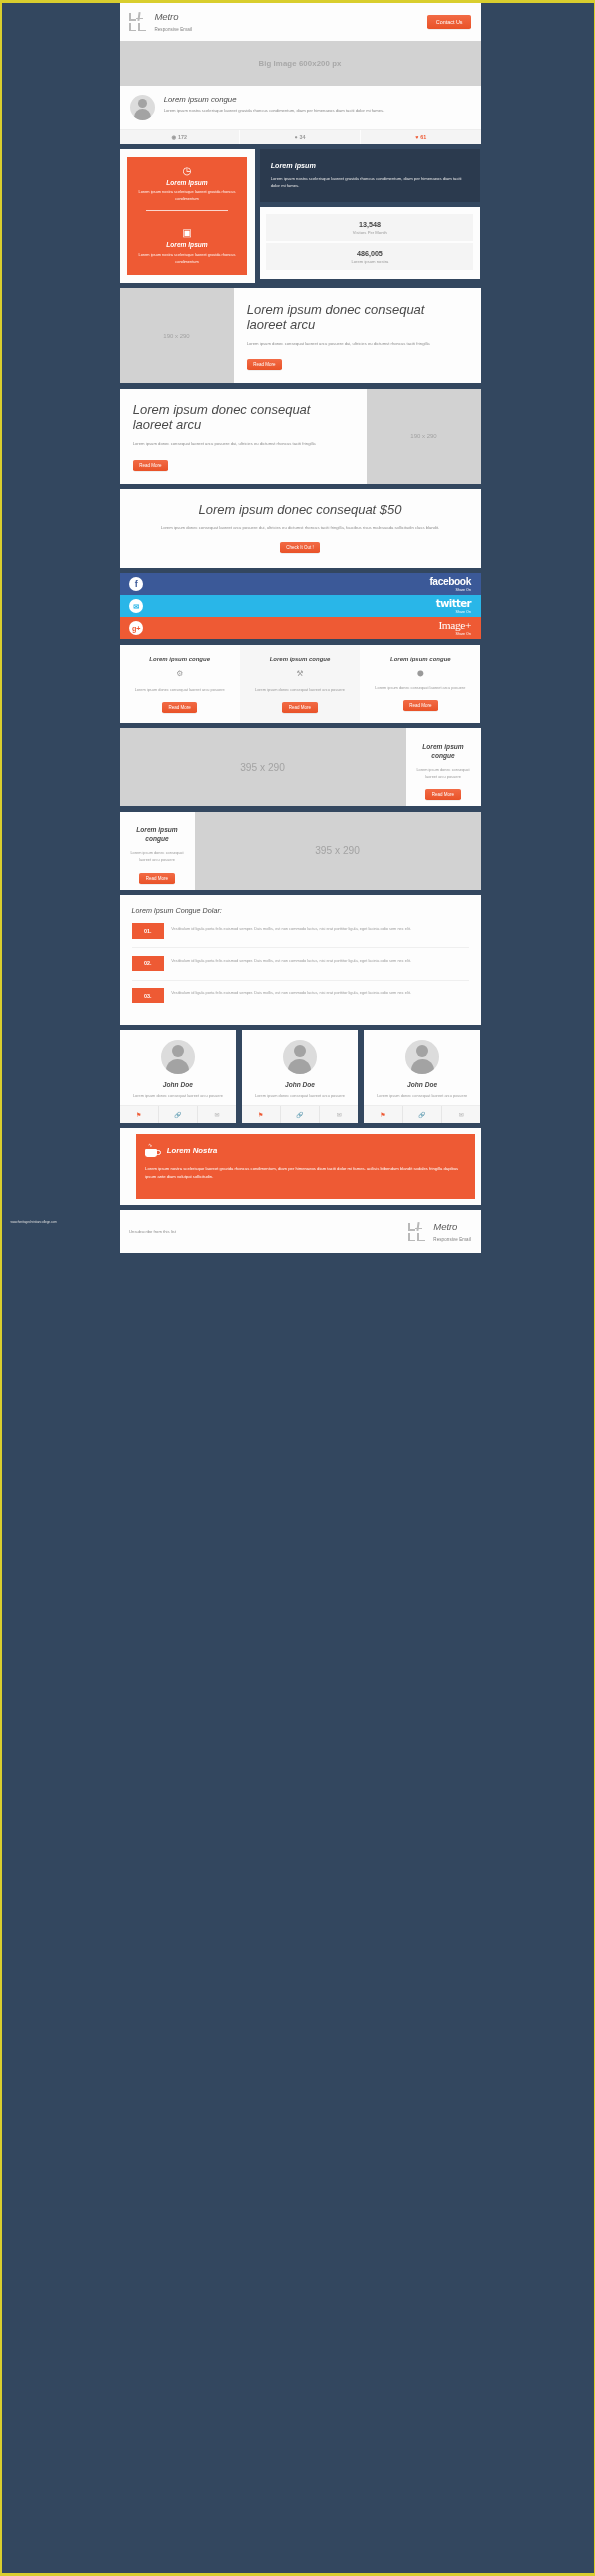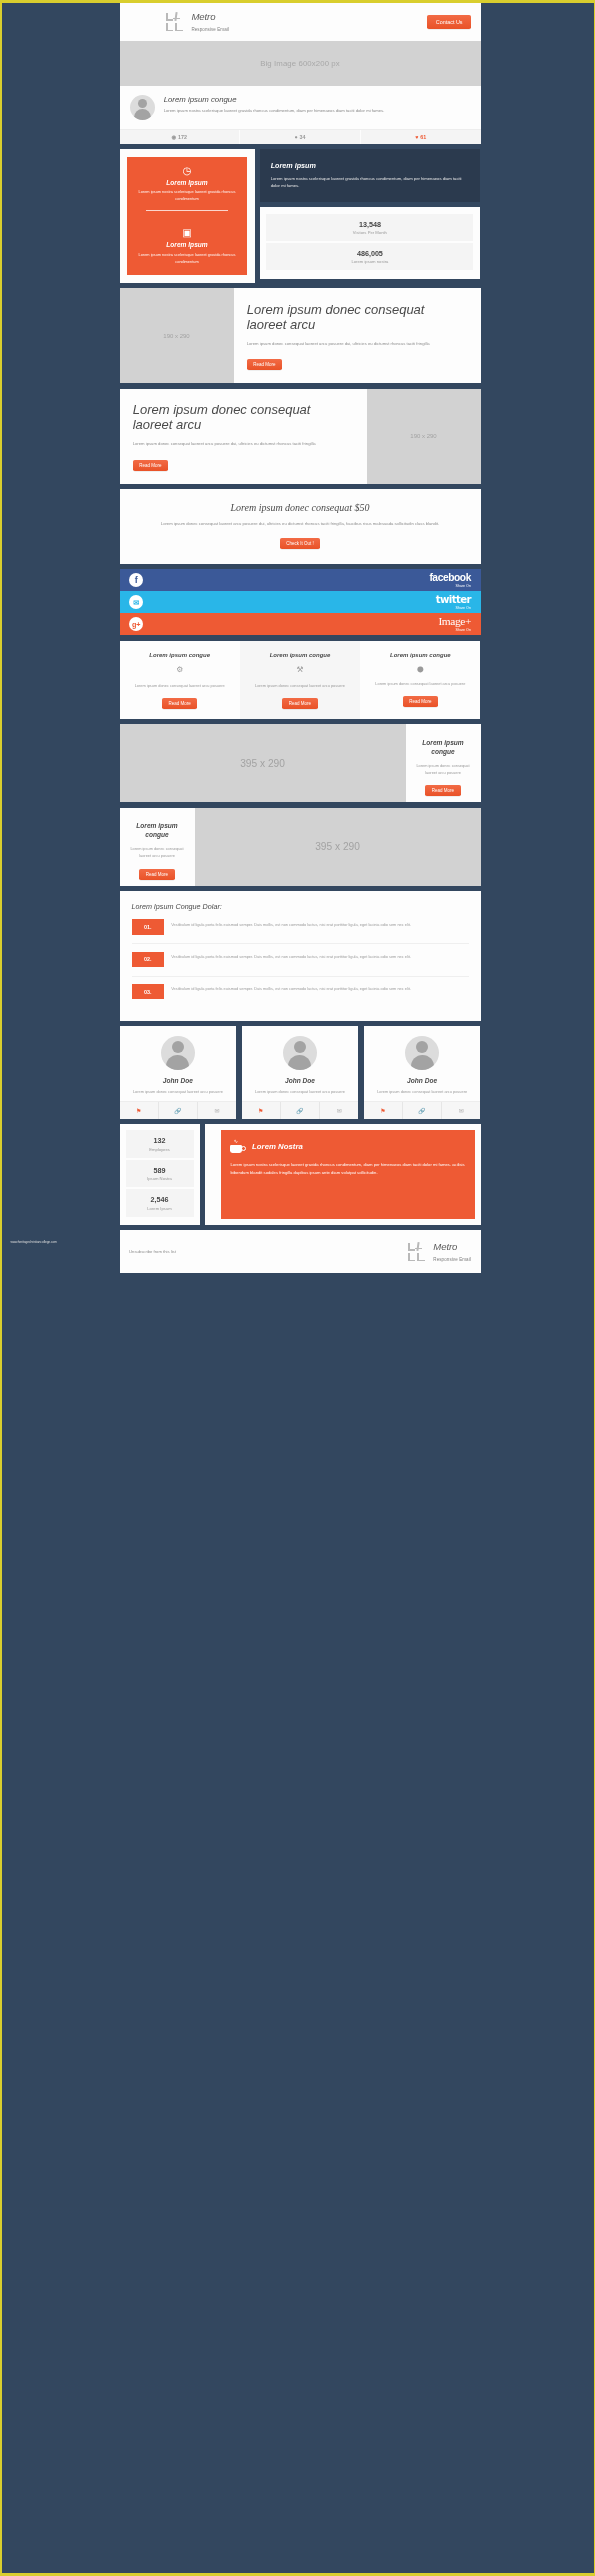--- a/index.html
+++ b/index.html
@@ -18,37 +18,37 @@
   .page { width:596px; position:relative; }
   .row { width:361px; margin:0 auto 5.4px auto; }
 
   .white { background:#fdfdfd; }
   .grey   { background:#d2d2d2; }
 
   .ital { font-style:italic; color:#4a4a4a; font-weight:400; }
 
   
   .hdr { display:flex; align-items:center; justify-content:space-between; padding:7.8px 9.6px; }
-  .brandbox { display:flex; align-items:center; gap:4.8px;margin-left:37px; }
+  .brandbox { display:flex; align-items:center; gap:4.8px; }
   .logomark { width:20.5px; height:20.5px; position:relative; flex:0 0 20.5px; }
   .logomark i { position:absolute; background:#b9b9b9; display:block; }
   .brandtxt .bt { font-size:9.6px; font-style:italic; color:#5c5c5c; line-height:1.05; letter-spacing:-0.1px;}
   .brandtxt .bs { font-size:4.5px; color:#7d7d7d; letter-spacing:0.1px; }
   .btn {
     background:linear-gradient(#f26b45,#e95228);
     color:#fff; border:none; border-radius:1.8px;
     font-size:5.4px; padding:4.2px 8.4px; cursor:pointer;
     font-family:"Liberation Sans", sans-serif;
     box-shadow:0 0.6px 0 rgba(0,0,0,.12);
   }
   .btn.sm { font-size:4.5px; padding:3px 6.6px; }
 
   
   .bigimg { height:45px; display:flex; align-items:center; justify-content:center;
-            color:#a8a8a8; font-size:7.8px; font-weight:normal; letter-spacing:0.1px; }
+            color:#a8a8a8; font-size:7.8px; font-weight:bold; letter-spacing:0.1px; }
 
   
   .prof { display:flex; gap:8.4px; padding:9.6px 10.8px 8.4px 10.8px; align-items:flex-start; }
   .avatar { width:25px; height:25px; border-radius:50%; background:#dcdcdc; position:relative; flex:0 0 25px; overflow:hidden;}
   .avatar::before{content:"";position:absolute;width:9px;height:9px;border-radius:50%;background:#a3a3a3;left:8.1px;top:4.2px;}
   .avatar::after{content:"";position:absolute;width:17px;height:10.8px;border-radius:8.4px 8.4px 0 0;background:#a3a3a3;left:4.2px;top:14px;}
   .prof h2 { font-size:7.8px; }
   .prof p { font-size:4.2px; color:#8a8a8a; line-height:1.7; margin-top:3px; }
   .stats3 { display:flex; border-top:0.6px solid #ededed; }
   .stats3 div { flex:1; text-align:center; padding:4.2px 0; background:#f4f4f4; font-size:5.4px; font-weight:bold; color:#9a9a9a; border-right:1.2px solid #fdfdfd;}
@@ -76,21 +76,21 @@
   
   .mrow { display:flex; background:#fdfdfd; }
   .mimg { width:114px; background:#d2d2d2; display:flex; align-items:center; justify-content:center;
           color:#a3a3a3; font-size:6px; }
   .mtxt { flex:1; padding:13.2px 13.2px; }
   .mtxt h3 { font-size:13px; }
   .mtxt p { font-size:4.2px; color:#8d8d8d; line-height:1.8; margin:8.4px 0 9.6px 0; }
 
   
   .cta { background:#fdfdfd; text-align:center; padding:13.2px 24px 14.4px 24px; }
-  .cta h3 { font-size:10px;font-family:Liberation Serif, serif; }
+  .cta h3 { font-size:13px; }
   .cta p { font-size:4.2px; color:#8d8d8d; line-height:1.8; margin:7.2px 0 8.4px 0; }
 
   
   .soc { display:flex; align-items:center; justify-content:space-between; padding:0 9.6px; height:22px; }
   .scirc { width:14.4px; height:14.4px; border-radius:50%; background:#fff; display:flex; align-items:center; justify-content:center;
            font-size:9px; font-weight:bold; }
   .slogo { text-align:right; color:#fff; }
   .slogo .nm { font-size:10.2px; font-weight:bold; line-height:1; letter-spacing:-0.4px;}
   .slogo .sh { font-size:3.6px; margin-top:0.6px; }
   .fb{background:#3b5998;} .tw{background:#29b6e8;} .gp{background:#ee5a34;}
@@ -353,34 +353,20 @@
       <p>Lorem ipsum donec consequat laoreet arcu posuere</p>
       <div class="ticons">
         <span class="award">⚑</span>
         <span>🔗</span>
         <span>✉</span>
       </div>
     </div>
   </div>
 
   <div class="row bot">
-    <div class="botL">
-      <div class="numcell">
-        <div class="n">132</div>
-        <div class="l">Employees</div>
-      </div>
-      <div class="numcell">
-        <div class="n">589</div>
-        <div class="l">Ipsum Nostra</div>
-      </div>
-      <div class="numcell">
-        <div class="n">2,546</div>
-        <div class="l">Lorem Ipsum</div>
-      </div>
-    </div>
     <div class="botR">
       <div class="nostra">
         <div class="hd">
           <span class="cup">
             <span class="stm">∿</span>
               <span class="body"></span>
               <span class="hdl"></span>
           </span>
           <h3>Lorem Nostra</h3>
         </div>

